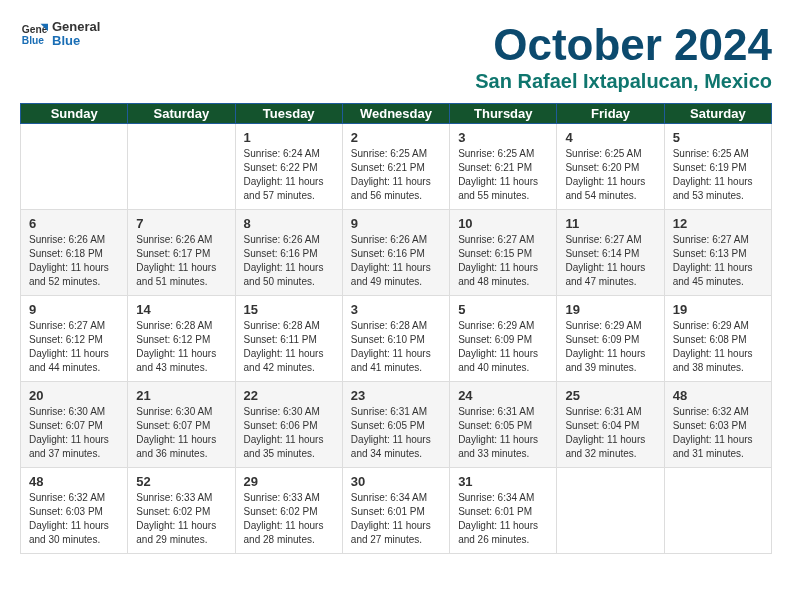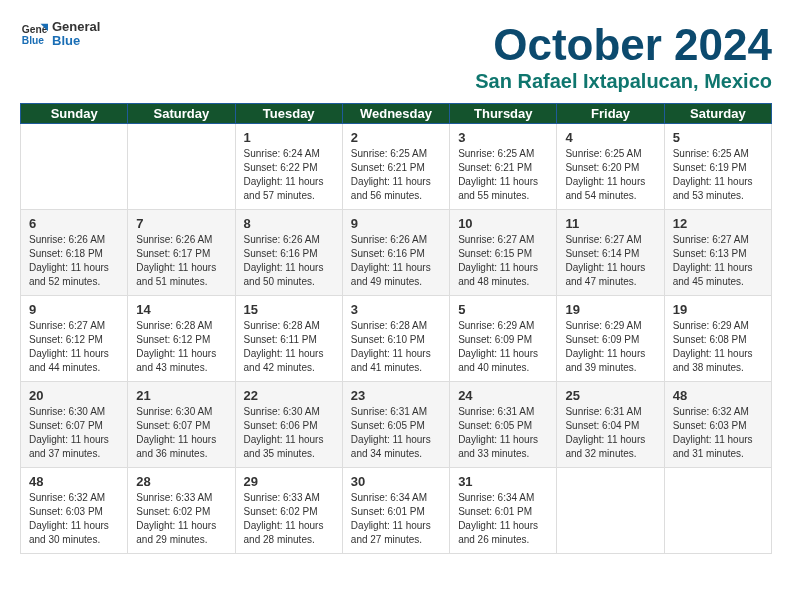--- a/index.html
+++ b/index.html
@@ -285,21 +285,21 @@
         </td>
       </tr>
       <tr>
         <td>
           <span class="day-number">48</span>
           <div class="day-detail" style="white-space: pre-line;">Sunrise: 6:32 AM
 Sunset: 6:03 PM
 Daylight: 11 hours and 30 minutes.</div>
         </td>
         <td>
-          <span class="day-number">28</span>
+          <span class="day-number">52</span>
           <div class="day-detail" style="white-space: pre-line;">Sunrise: 6:33 AM
 Sunset: 6:02 PM
 Daylight: 11 hours and 29 minutes.</div>
         </td>
         <td>
           <span class="day-number">29</span>
           <div class="day-detail" style="white-space: pre-line;">Sunrise: 6:33 AM
 Sunset: 6:02 PM
 Daylight: 11 hours and 28 minutes.</div>
         </td>

